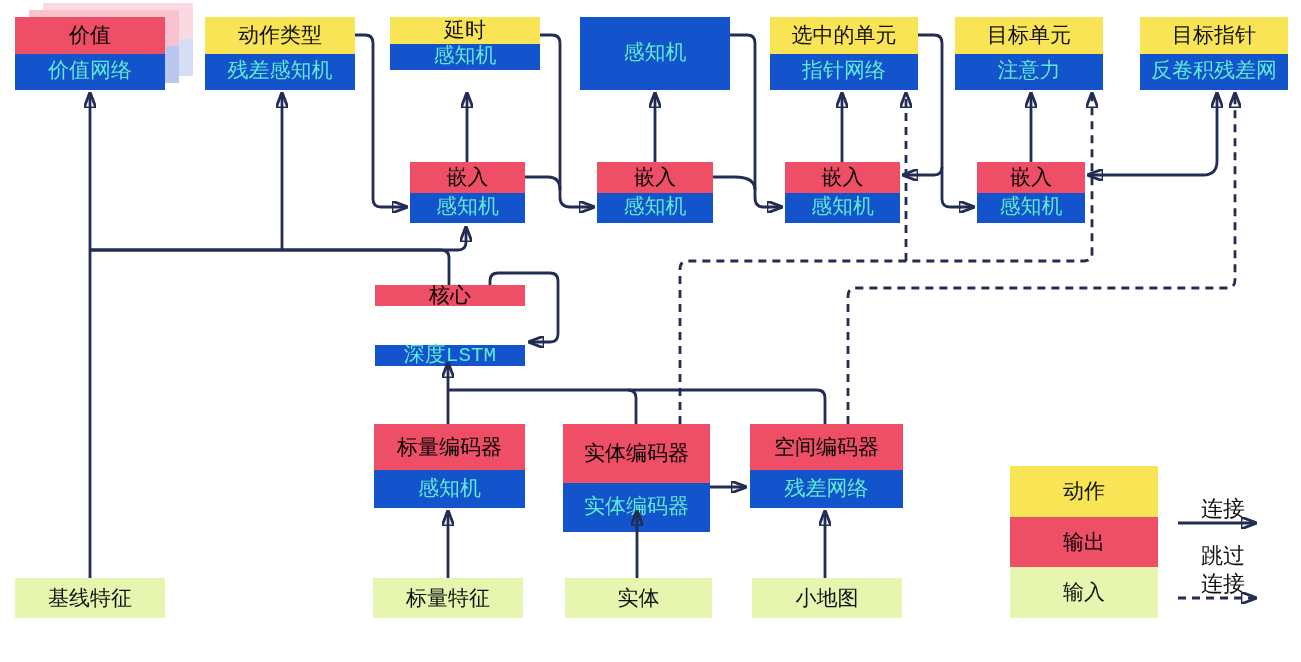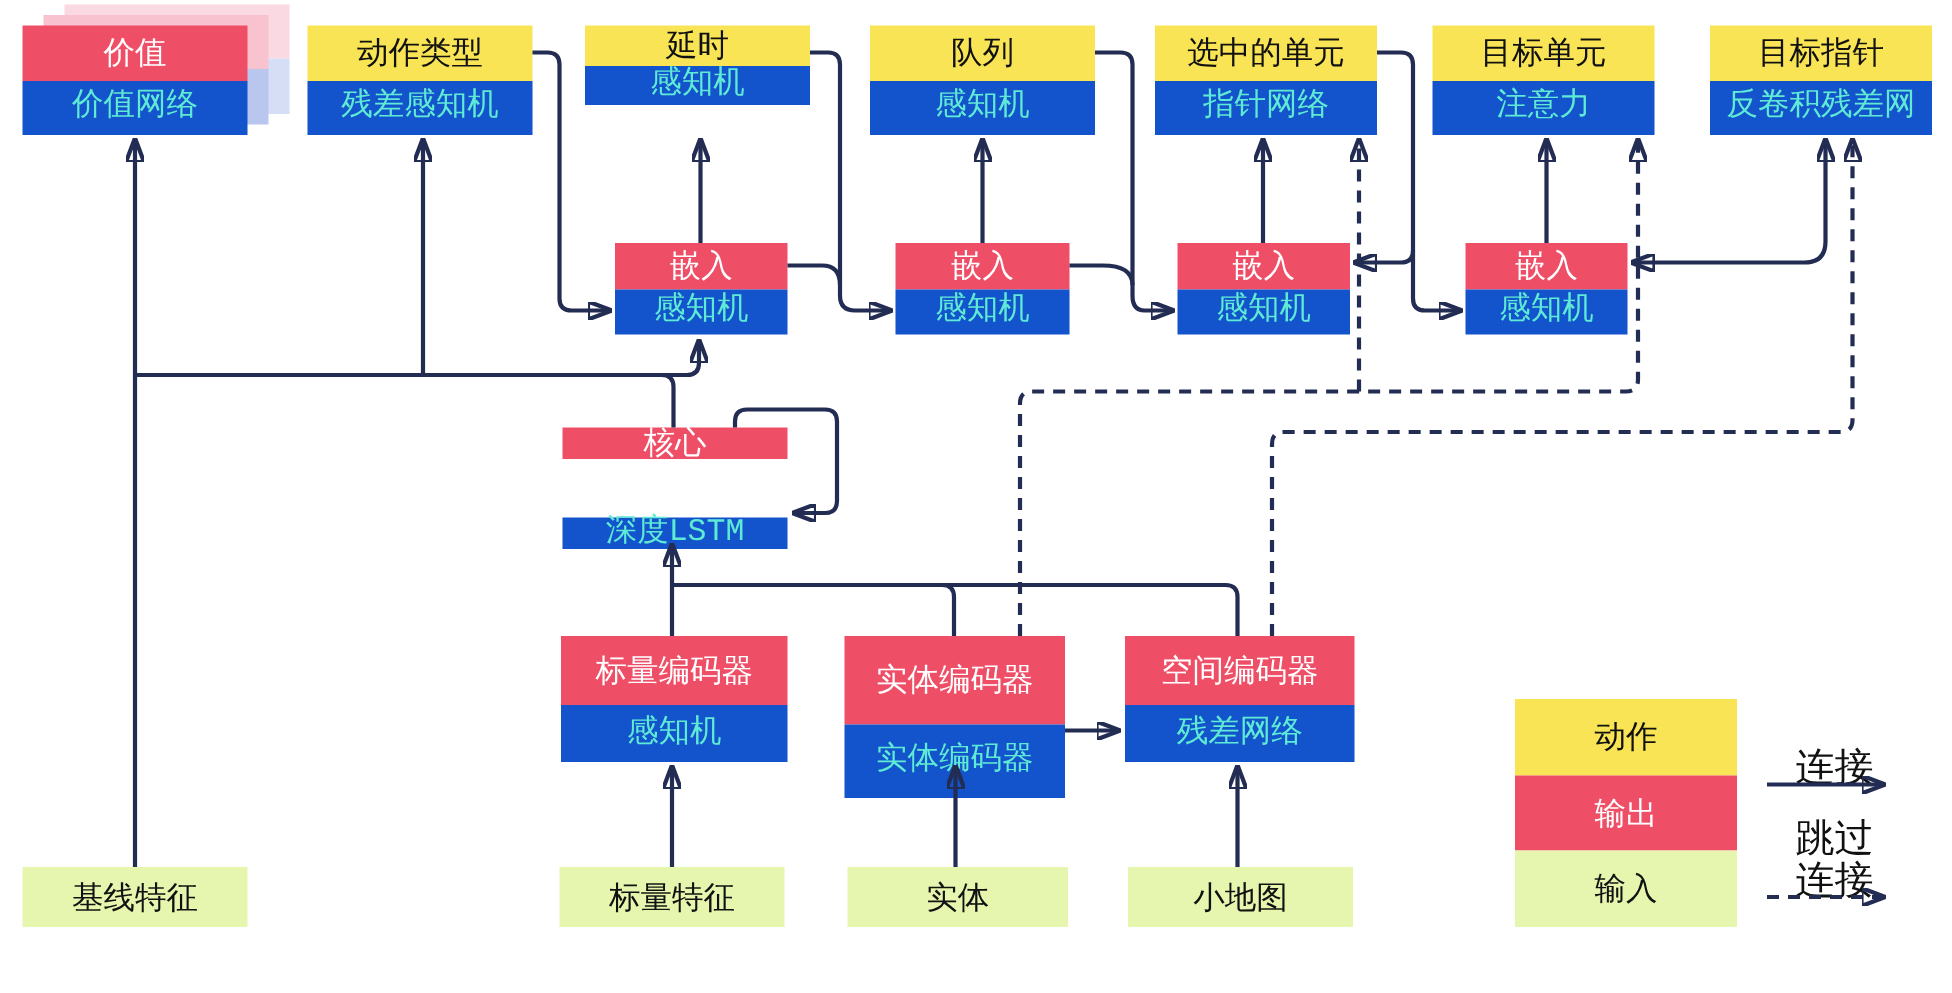--- a/index.html
+++ b/index.html
@@ -7,37 +7,37 @@
     --line:#232c52; --shadow-pink1:#f8c3cf; --shadow-blue1:#b9c6ee;
     --shadow-pink2:#fad9e2; --shadow-blue2:#d6def6; --ink:#111111;
   }
   html,body{margin:0;padding:0;background:#ffffff;}
   #canvas{position:relative;width:1301px;height:662px;background:#ffffff;overflow:hidden;
           font-family:"Liberation Serif","DejaVu Serif",serif;}
   .node{position:absolute;display:flex;flex-direction:column;}
   .band{flex:1;display:flex;align-items:center;justify-content:center;
         font-size:21px;line-height:1;white-space:nowrap;}
   .band.yellow{background:var(--yellow);color:var(--ink);}
-  .band.red{background:var(--red);color:#ffffff;}
+  .band.red{background:var(--red);color:#000000;}
   .band.blue{background:var(--blue);color:#5eead4;font-family:Liberation Mono, monospace;}
   .band.green{background:var(--green);color:var(--ink);}
   .input-box{position:absolute;background:var(--green);color:var(--ink);
         display:flex;align-items:center;justify-content:center;font-size:21px;white-space:nowrap;}
   .shadow-layer{position:absolute;display:flex;flex-direction:column;}
   .shadow-layer .s-top{flex:49;}
   .shadow-layer .s-bot{flex:51;}
   .layer2 .s-top{background:var(--shadow-pink2);}
   .layer2 .s-bot{background:var(--shadow-blue2);}
   .layer1 .s-top{background:var(--shadow-pink1);}
   .layer1 .s-bot{background:var(--shadow-blue1);}
   svg#wires{position:absolute;left:0;top:0;pointer-events:none;}
   svg#wires path{stroke:var(--line);stroke-width:2.8;fill:none;}
   svg#wires path.dash{stroke-dasharray:8 6;}
   marker path{fill:var(--line);stroke:none;}
-  .legend-label{position:absolute;color:var(--ink);font-size:26px;text-align:center;white-space:nowrap;}
+  .legend-label{position:absolute;color:var(--ink);font-size:22px;text-align:center;white-space:nowrap;}
 </style>
 </head>
 <body>
 
 <div id="canvas">
 
   <div class="shadow-layer layer2" style="left:43px;top:3px;width:150px;height:73px;">
     <div class="s-top"></div>
     <div class="s-bot"></div>
   </div>
@@ -52,21 +52,20 @@
   </div>
   <div class="node" style="left:205px;top:17px;width:150px;height:73px;">
     <div class="band yellow">动作类型</div>
     <div class="band blue">残差感知机</div>
   </div>
   <div class="node" style="left:390px;top:17px;width:150px;height:53px;">
     <div class="band yellow">延时</div>
     <div class="band blue">感知机</div>
   </div>
   <div class="node" style="left:580px;top:17px;width:150px;height:73px;">
-    <div class="band yellow">队列</div>
     <div class="band blue">感知机</div>
   </div>
   <div class="node" style="left:955px;top:17px;width:148px;height:73px;">
     <div class="band yellow">目标单元</div>
     <div class="band blue">注意力</div>
   </div>
   <div class="node" style="left:770px;top:17px;width:148px;height:73px;">
     <div class="band yellow">选中的单元</div>
     <div class="band blue">指针网络</div>
   </div>

